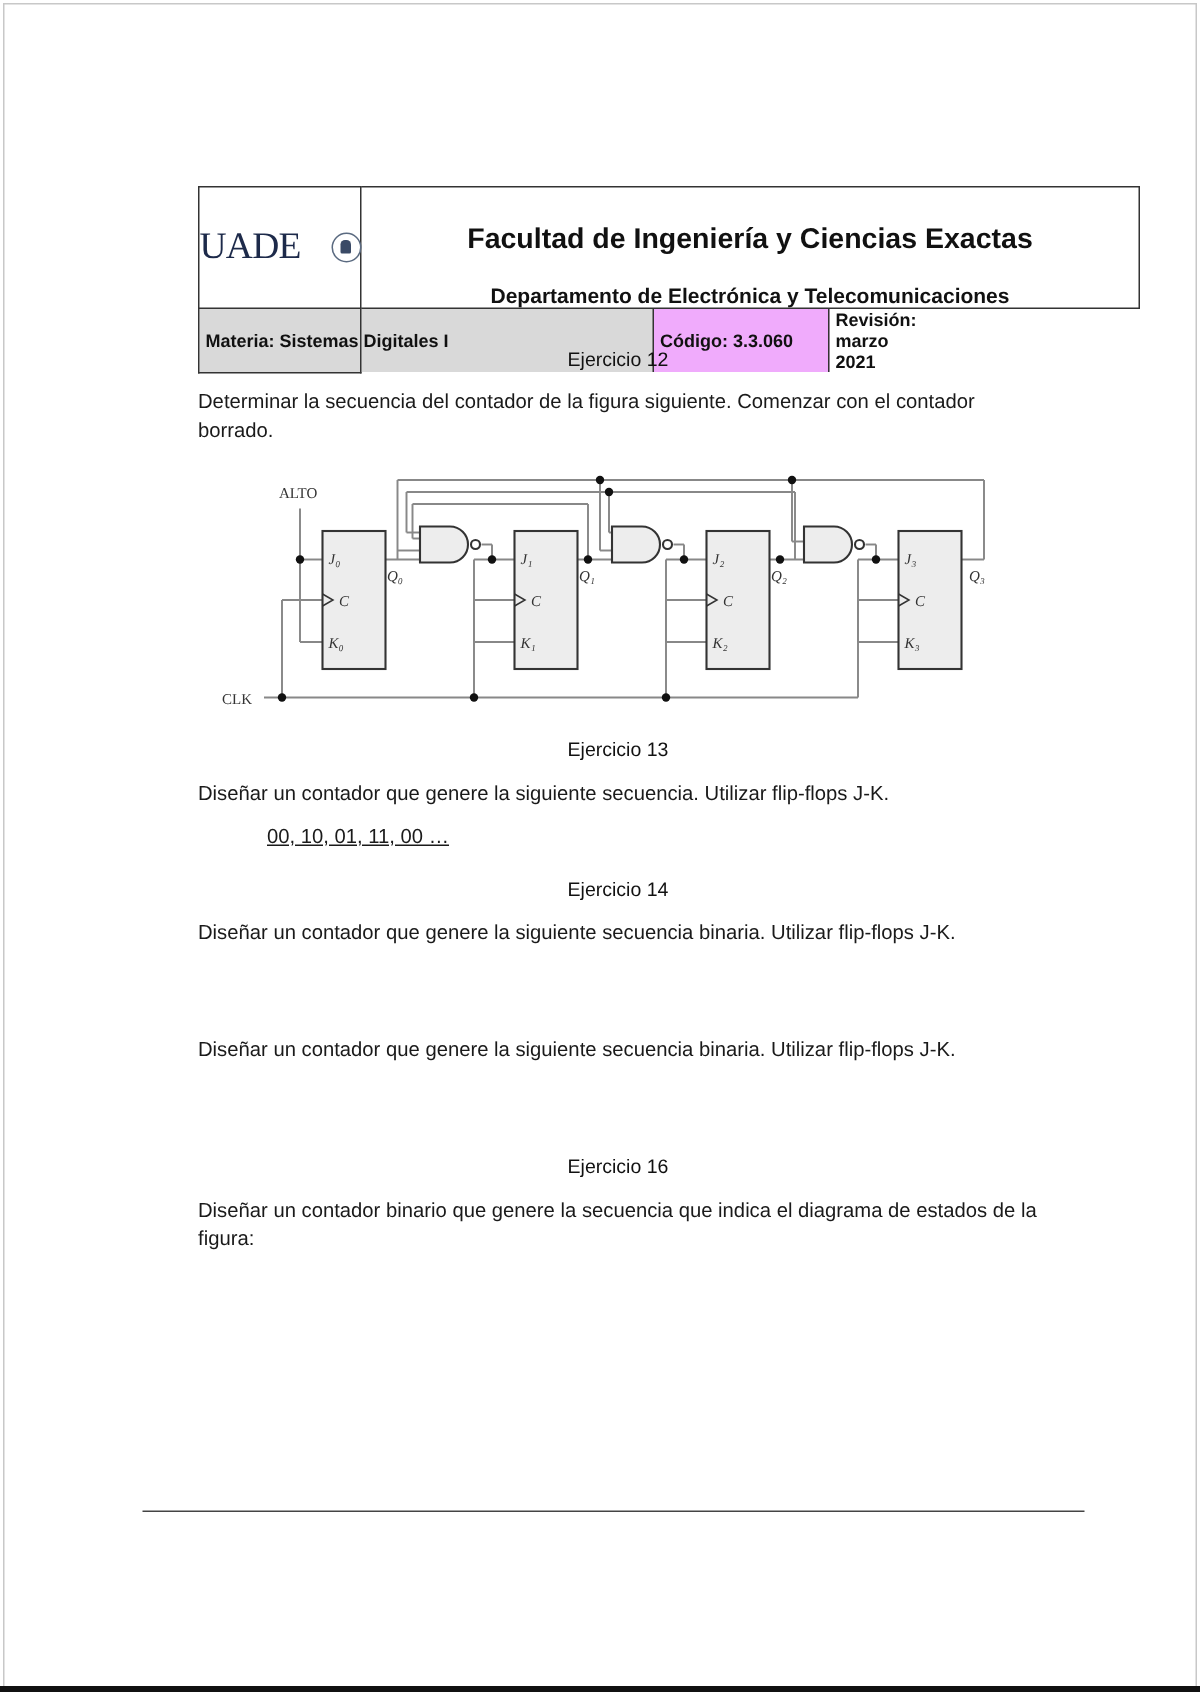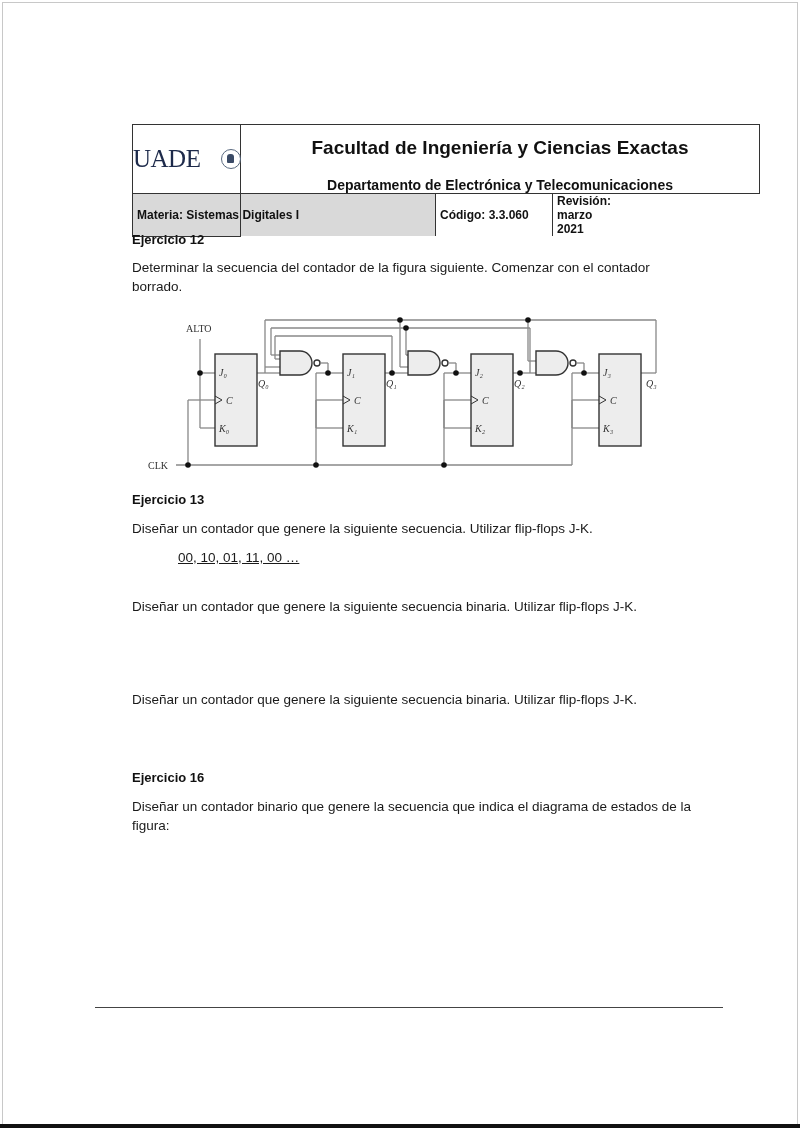--- a/index.html
+++ b/index.html
@@ -24,27 +24,27 @@
     }
     .logo-emblem {
       display: inline-block; width: 20px; height: 20px; border: 1.5px solid #5a6a80; border-radius: 50%;
       position: relative; box-sizing: border-box;
     }
     .logo-emblem::after {
       content: ""; position: absolute; left: 5px; top: 4px; width: 7px; height: 9px;
       background: #3a4a66; border-radius: 3px 3px 1px 1px;
     }
     .title-cell { text-align: center; vertical-align: top; }
-    .faculty-title { font-size: 19px; font-weight: bold; margin-top: 12px; }
+    .faculty-title { font-size: 19px; font-weight: bold; margin-top: 24px; }
     .dept-title { font-size: 14px; font-weight: bold; margin-top: 18px; }
     .meta-row td { background: #d9d9d9; height: 21px; font-size: 12px; font-weight: bold; padding-left: 4px; }
     .meta-materia { }
 
     .section { position: absolute; left: 132px; width: 560px; }
-    .ex-title { font-size: 13px; font-weight: bold; }
+    .ex-title { font-size: 13px; font-weight: normal; text-align: center; }
     .ex-text { font-size: 13.5px; line-height: 19px; color: #1a1a1a; }
     .ex-seq { font-size: 13.5px; padding-left: 46px; color: #1a1a1a; text-decoration: underline; }
 
     .circuit { position: absolute; left: 140px; top: 312px; width: 530px; height: 170px; }
     .footer-line { position: absolute; left: 95px; top: 1007px; width: 628px; height: 1px; background: #444; }
   </style>
 </head>
 <body>
 
 <div class="page-border-top"></div>
@@ -68,21 +68,21 @@
   </tr>
   <tr class="meta-row">
     <td class="meta-materia" colspan="1" style="width:auto">
       <span style="white-space:nowrap">Materia: Sistemas Digitales I</span>
     </td>
     <td style="padding:0;border:none">
       <table style="width:100%;border-collapse:collapse;table-layout:fixed;height:21px">
         <tbody>
               <tr>
           <td style="border:none;border-right:1px solid #333;background:#d9d9d9;font-size:12px;font-weight:bold;padding-left:4px;width:190px"></td>
-          <td style="border:none;border-right:1px solid #333;background:#ffffff;font-size:12px;font-weight:bold;padding-left:4px;width:112px">
+          <td style="border:none;border-right:1px solid #333;background:#f0abfc;font-size:12px;font-weight:bold;padding-left:4px;width:112px">
             <span>Código: 3.3.060</span>
           </td>
           <td style="border:none;background:#d9d9d9;font-size:12px;font-weight:bold;padding-left:4px">
             <span>Revisión: marzo 2021</span>
           </td>
         </tr>
       </tbody>
           </table>
     </td>
   </tr>
@@ -220,20 +220,21 @@
   </g>
 </svg>
 
 <div class="section" style="top:492px">
   <div class="ex-title">Ejercicio 13</div>
   <div class="ex-text" style="margin-top:12px">Diseñar un contador que genere la siguiente secuencia. Utilizar flip-flops J-K.</div>
   <div class="ex-seq" style="margin-top:12px">00, 10, 01, 11, 00 …</div>
 </div>
 
 <div class="section" style="top:585px">
+  <div class="ex-title">Ejercicio 14</div>
   <div class="ex-text" style="margin-top:12px">Diseñar un contador que genere la siguiente secuencia binaria. Utilizar flip-flops J-K.</div>
 </div>
 
 <div class="section" style="top:678px">
   <div class="ex-text" style="margin-top:12px">Diseñar un contador que genere la siguiente secuencia binaria. Utilizar flip-flops J-K.</div>
 </div>
 
 <div class="section" style="top:770px">
   <div class="ex-title">Ejercicio 16</div>
   <div class="ex-text" style="margin-top:12px">Diseñar un contador binario que genere la secuencia que indica el diagrama de estados de la figura:</div>

